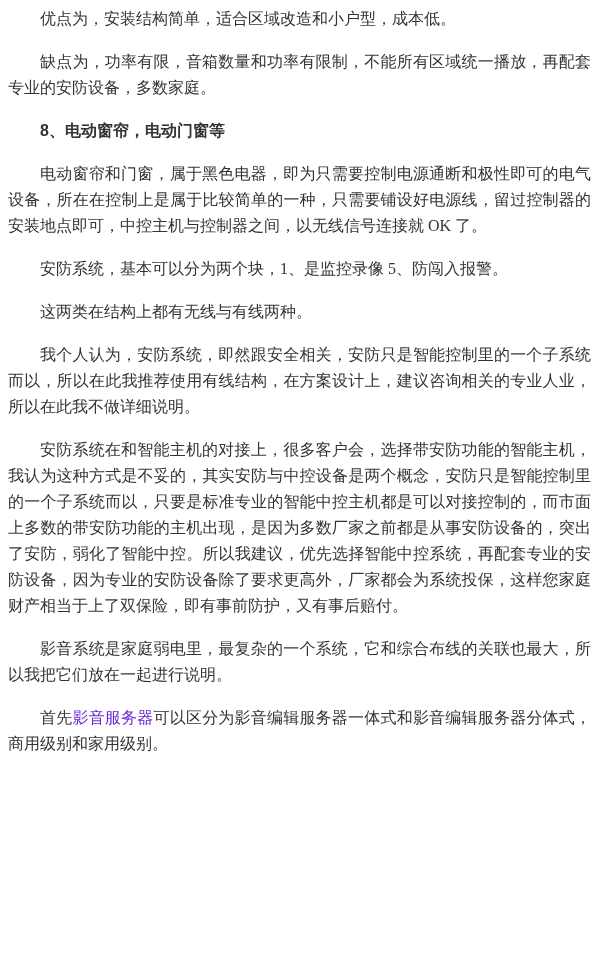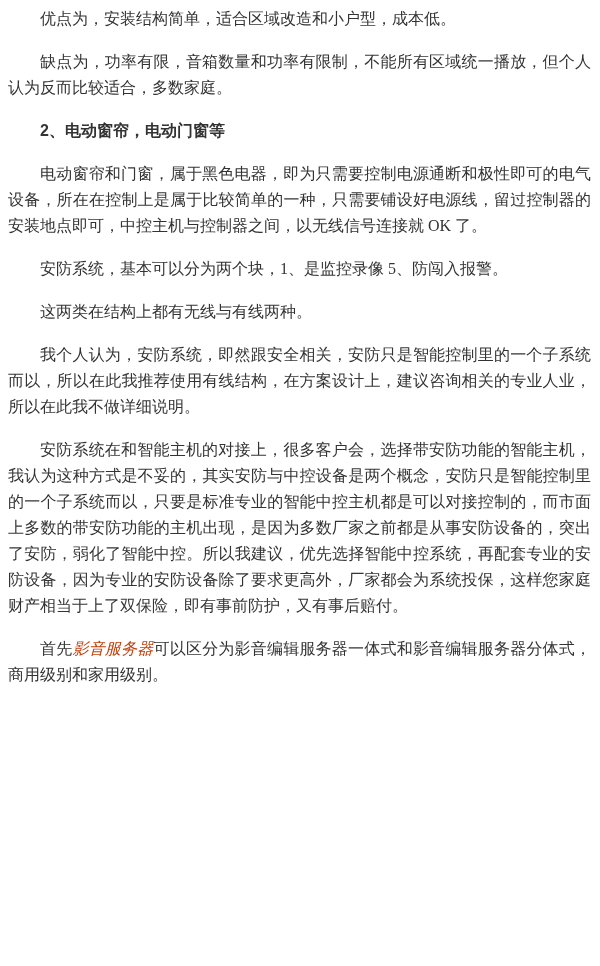--- a/index.html
+++ b/index.html
@@ -32,49 +32,49 @@
     font-weight: bold;
     font-size: 16px;
     line-height: 26px;
     margin: 0 0 17px 0;
     color: #333333;
   }
   .heading.indented {
     text-indent: 2em;
   }
   .link {
-    color: #c2410c;
+    color: #6d28d9;
     text-decoration: none;
     cursor: pointer;
-    font-style: italic;
   }
 </style>
 </head>
 <body>
 
 <div class="page">
   <div class="article">
 
     <p class="para">优点为，安装结构简单，适合区域改造和小户型，成本低。</p>
 
-    <p class="para">缺点为，功率有限，音箱数量和功率有限制，不能所有区域统一播放，但个人认为反而比较适合，多数家庭。</p>
+    <p class="para">缺点为，功率有限，音箱数量和功率有限制，不能所有区域统一播放，再配套专业的安防设备，多数家庭。</p>
 
-    <h3 class="heading indented">2、电动窗帘，电动门窗等</h3>
+    <h3 class="heading indented">8、电动窗帘，电动门窗等</h3>
 
     <p class="para">电动窗帘和门窗，属于黑色电器，即为只需要控制电源通断和极性即可的电气设备，所在在控制上是属于比较简单的一种，只需要铺设好电源线，留过控制器的安装地点即可，中控主机与控制器之间，以无线信号连接就 OK 了。</p>
 
 
     <p class="para">安防系统，基本可以分为两个块，1、是监控录像 5、防闯入报警。</p>
 
     <p class="para">这两类在结构上都有无线与有线两种。</p>
 
     <p class="para">我个人认为，安防系统，即然跟安全相关，安防只是智能控制里的一个子系统而以，所以在此我推荐使用有线结构，在方案设计上，建议咨询相关的专业人业，所以在此我不做详细说明。</p>
 
     <p class="para">安防系统在和智能主机的对接上，很多客户会，选择带安防功能的智能主机，我认为这种方式是不妥的，其实安防与中控设备是两个概念，安防只是智能控制里的一个子系统而以，只要是标准专业的智能中控主机都是可以对接控制的，而市面上多数的带安防功能的主机出现，是因为多数厂家之前都是从事安防设备的，突出了安防，弱化了智能中控。所以我建议，优先选择智能中控系统，再配套专业的安防设备，因为专业的安防设备除了要求更高外，厂家都会为系统投保，这样您家庭财产相当于上了双保险，即有事前防护，又有事后赔付。</p>
 
 
 
+    <p class="para">影音系统是家庭弱电里，最复杂的一个系统，它和综合布线的关联也最大，所以我把它们放在一起进行说明。</p>
 
 
     <p class="para"><span>首先</span><a class="link">影音服务器</a><span>可以区分为影音编辑服务器一体式和影音编辑服务器分体式，商用级别和家用级别。</span></p>
 
   </div>
 </div>
 
 </body></html>

